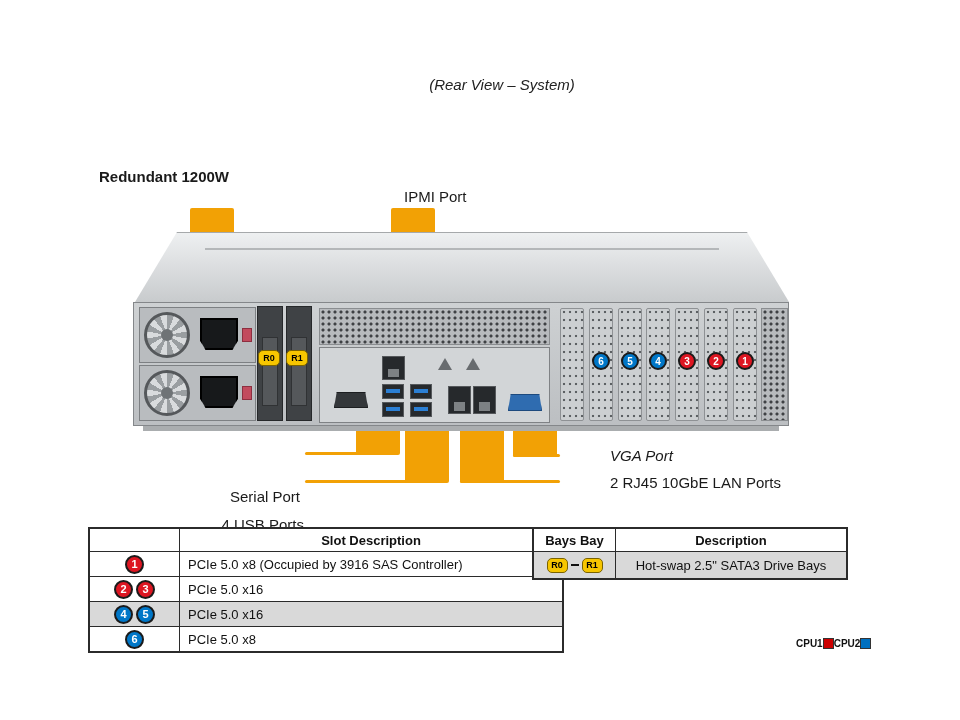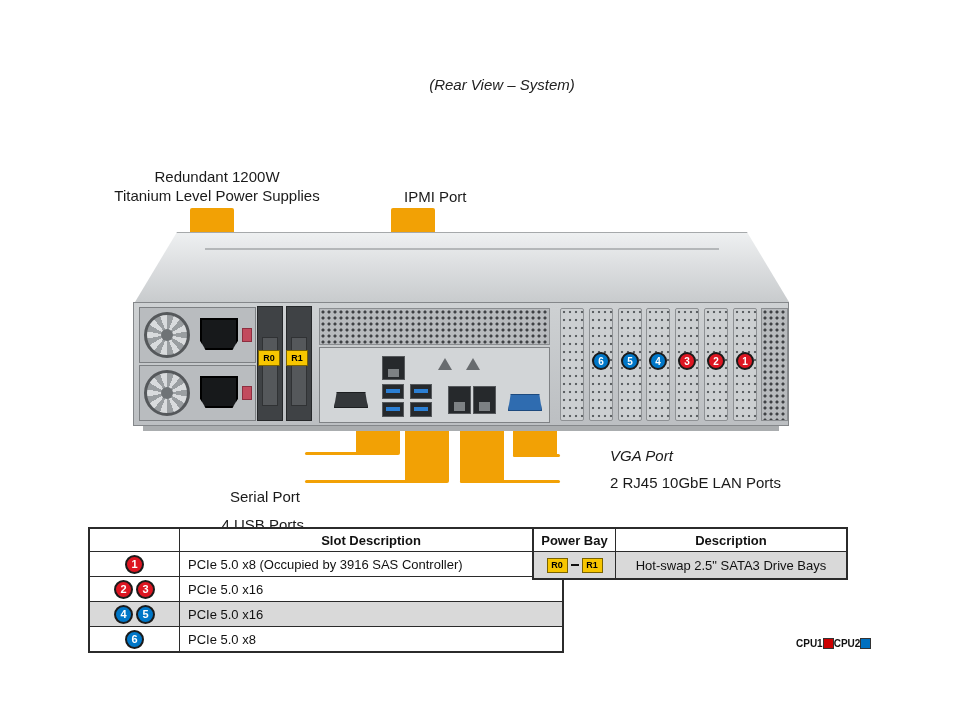--- a/index.html
+++ b/index.html
@@ -2,21 +2,21 @@
 <html><head>
 <meta charset="utf-8">
 <style>
   * { margin:0; padding:0; box-sizing:border-box; }
   body { font-family:"Liberation Sans", sans-serif; background:#ffffff; }
   .page { position:relative; width:960px; height:720px; background:#ffffff; overflow:hidden; color:#111; }
   .abs { position:absolute;padding-left:44px; }
 
   .title { top:76px; left:0; width:100%; text-align:center; font-size:15px; font-style:italic; color:#222; }
   .lbl { font-size:15px; color:#1a1a1a; }
-  .lbl-center { text-align:center; line-height:19px; }
+  .lbl-center { line-height:19px;font-weight:bold; }
   .lbl-right { text-align:right;margin-top:42px; }
 
   .callout { background:#F2A105; border-radius:2px; }
 
   
   .chassis { left:133px; top:228px; width:658px; height:206px; }
   .lid { position:absolute; left:2px; top:4px; width:654px; height:70px;
          clip-path: polygon(42px 0, calc(100% - 42px) 0, 100% 100%, 0 100%);
          background: linear-gradient(180deg,#eef0f1 0%, #dddfe1 45%, #c8cbcd 100%);
          border-top:1px solid #a6a9ab; }
@@ -32,21 +32,21 @@
   .fan::after { content:""; position:absolute; inset:14px; background:#6f7376; border-radius:50%; }
   .inlet { position:absolute; left:60px; top:10px; width:38px; height:32px; background:#17191b; border:2px solid #000;
            clip-path: polygon(0 0, 100% 0, 100% 70%, 85% 100%, 15% 100%, 0 70%); }
   .psu-latch { position:absolute; right:3px; top:20px; width:10px; height:14px; background:#c24b5e; border:1px solid #8e2f40; }
 
   .bay { position:absolute; top:3px; width:26px; height:115px; background:#3f4245; border:1px solid #26282a; }
   .bay::after { content:""; position:absolute; left:4px; right:4px; top:30px; bottom:14px; background:#55585b; border:1px solid #303234; }
 
   .rbadge { display:flex; align-items:center; justify-content:center;
             background:#F7C600; color:#000; font-size:9px; font-weight:bold;
-            border:1px solid #7a6300; border-radius:0; }
+            border:1px solid #7a6300; border-radius:5px; }
   .rbadge-chassis { position:absolute; width:22px; height:16px; z-index:5; }
 
   .vent { background-color:#b7babd;
           background-image: radial-gradient(circle at 3px 3px, #3e4144 1.3px, rgba(0,0,0,0) 1.8px);
           background-size:6px 6px; border:1px solid #8a8d90; }
   .vent-top { position:absolute; left:185px; top:5px; width:231px; height:37px; }
   .vent-right { position:absolute; left:627px; top:5px; width:27px; height:113px; }
 
   .recess { position:absolute; left:185px; top:44px; width:231px; height:76px;
             background:#d2d5d7; border:1px solid #7f8285; }
@@ -96,21 +96,20 @@
 </style>
 </head>
 <body>
 
 <div class="page">
 
   <div class="abs title">(Rear View – System)</div>
 
   <div class="abs lbl lbl-center" style="left:55px; top:167px; width:280px;">
     <span style="display:block">Redundant 1200W</span>
-    <span style="display:block">Titanium Level Power Supplies</span>
   </div>
   <div class="abs lbl" style="left:360px; top:188px;">IPMI Port</div>
 
   <div class="abs callout" style="left:190px; top:208px; width:3px; height:97px;"></div>
   <div class="abs callout" style="left:391px; top:208px; width:3px; height:150px;"></div>
   <div class="abs callout" style="left:305px; top:452px; width:54px; height:3px;"></div>
   <div class="abs callout" style="left:356px; top:417px; width:3px; height:38px;"></div>
   <div class="abs callout" style="left:305px; top:480px; width:103px; height:3px;"></div>
   <div class="abs callout" style="left:405px; top:419px; width:3px; height:64px;"></div>
   <div class="abs callout" style="left:513px; top:454px; width:47px; height:3px;"></div>
@@ -208,21 +207,21 @@
     <div class="trow">
       <div class="c1">
         <div class="badge blue badge-table">6</div>
       </div>
       <div class="c2">PCIe 5.0 x8</div>
     </div>
   </div>
 
   <div class="dtable drv" style="left:532px; top:527px; width:316px;">
     <div class="trow thead">
-      <div class="c1">Power Bay</div>
+      <div class="c1">Bays Bay</div>
       <div class="c2">Description</div>
     </div>
     <div class="trow grey" style="min-height:27px;">
       <div class="c1">
         <div class="rbadge rbadge-table">R0</div>
         <div class="dash"></div>
         <div class="rbadge rbadge-table">R1</div>
       </div>
       <div class="c2">Hot-swap 2.5" SATA3 Drive Bays</div>
     </div>

